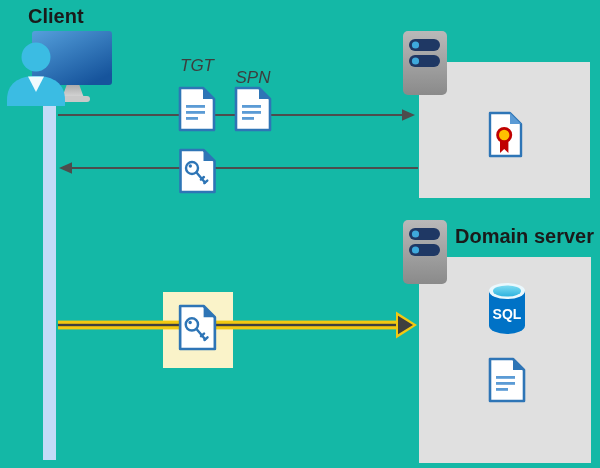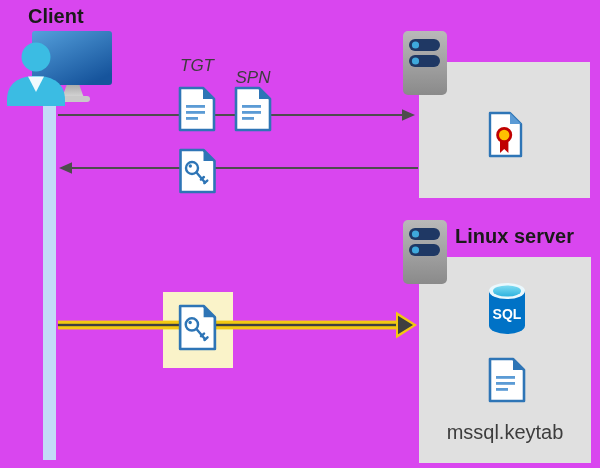--- a/index.html
+++ b/index.html
@@ -1,16 +1,16 @@
 <!DOCTYPE html>
 <html style="--accent_blue: #2E75B6; --doc_line_blue: #5B9BD5; --person_cyan: #3BBCE3; --lifeline_blue: #C3DBF7; --panel_gray: #E0E0E0; --arrow_gray: #4D4D4D; --highlight_fill: #FAF3C9; --arrow_yellow: #F2C811; --server_body_navy: #1F3864; --sql_blue: #0072C6; --cert_red: #C00000; --cert_gold: #FFC000; --text_dark: #1A1A1A; --text_gray: #3D3D3D;"><head>
 <meta charset="utf-8">
 <style>
   html,body{margin:0;padding:0;background:#fff;}
-  .stage{position:relative;width:600px;height:468px;background:#d946ef;overflow:hidden;
+  .stage{position:relative;width:600px;height:468px;background:#14b8a6;overflow:hidden;
          font-family:"Liberation Sans",sans-serif;}
   .abs{position:absolute;}
   .label{position:absolute;color:var(--text_dark);font-weight:700;font-size:20px;line-height:1.25;}
   .ticket-label{position:absolute;color:var(--text_gray);font-weight:400;font-size:17px;text-align:center;font-style:italic;}
   .file-label{position:absolute;color:var(--text_gray);font-weight:400;font-size:20px;text-align:center;}
   .panel{position:absolute;background:var(--panel_gray);}
   .lifeline{position:absolute;background:var(--lifeline_blue);}
   .highlight{position:absolute;background:var(--highlight_fill);}
   
   .doc-body{fill:#ffffff;stroke:var(--accent_blue);stroke-width:2.6;stroke-linejoin:round;}
@@ -129,38 +129,37 @@
   <div class="panel" style="left:419px;top:257px;width:172px;height:206px;"></div>
 
   <svg class="abs" style="left:402px;top:219px;" width="46" height="66" viewBox="0 0 46 66">
     <rect x="1" y="1" width="44" height="64" rx="5" fill="url(#gradServer)"></rect>
     <rect class="pill" x="7" y="9" width="31" height="12" rx="6"></rect>
     <circle class="pill-dot" cx="13.5" cy="15" r="3.6"></circle>
     <rect class="pill" x="7" y="25" width="31" height="12" rx="6"></rect>
     <circle class="pill-dot" cx="13.5" cy="31" r="3.6"></circle>
   </svg>
 
-  <div class="label nowrap" style="left:455px;top:224px;">Linux server</div>
+  <div class="label nowrap" style="left:455px;top:224px;">Domain server</div>
 
   <svg class="abs" style="left:486px;top:282px;" width="42" height="53" viewBox="0 0 42 53">
     <path class="sql-body" d="M3,9 v34.5 a18,8.5 0 0 0 36,0 V9 Z"></path>
     <ellipse cx="21" cy="9" rx="18" ry="8" fill="#EAF8FD"></ellipse>
     <ellipse cx="21" cy="9" rx="14" ry="5.6" fill="url(#gradTop)"></ellipse>
     <text x="21" y="37" text-anchor="middle" font-size="14" font-weight="700" fill="#ffffff" font-family="Liberation Sans, sans-serif">SQL</text>
   </svg>
 
   <svg class="abs" style="left:487px;top:356px;" width="40" height="48" viewBox="0 0 40 46">
     <path class="doc-body" d="M3,2 L26,2 L37,13 L37,44 L3,44 Z"></path>
     <path class="doc-fold" d="M26,2 L26,13 L37,13 Z"></path>
     <rect class="doc-line" x="9" y="19" width="19" height="2.8"></rect>
     <rect class="doc-line" x="9" y="25" width="19" height="2.8"></rect>
     <rect class="doc-line" x="9" y="31" width="12" height="2.8"></rect>
   </svg>
 
-  <div class="file-label" style="left:419px;top:421px;width:172px;">mssql.keytab</div>
 
   <div class="highlight" style="left:163px;top:292px;width:70px;height:76px;"></div>
 
   <svg class="abs" style="left:55px;top:305px;" width="365" height="40" viewBox="0 0 365 40">
     <rect x="3" y="15.6" width="340" height="8.8" fill="var(--arrow_yellow)"></rect>
     <rect x="3" y="18.8" width="338" height="2.4" fill="#3F3F3F"></rect>
     <polygon points="341,6.5 362,20 341,33.5" fill="var(--arrow_yellow)"></polygon>
     <polygon points="343,10.8 358,20 343,29.2" fill="#3F3F3F"></polygon>
   </svg>
 

